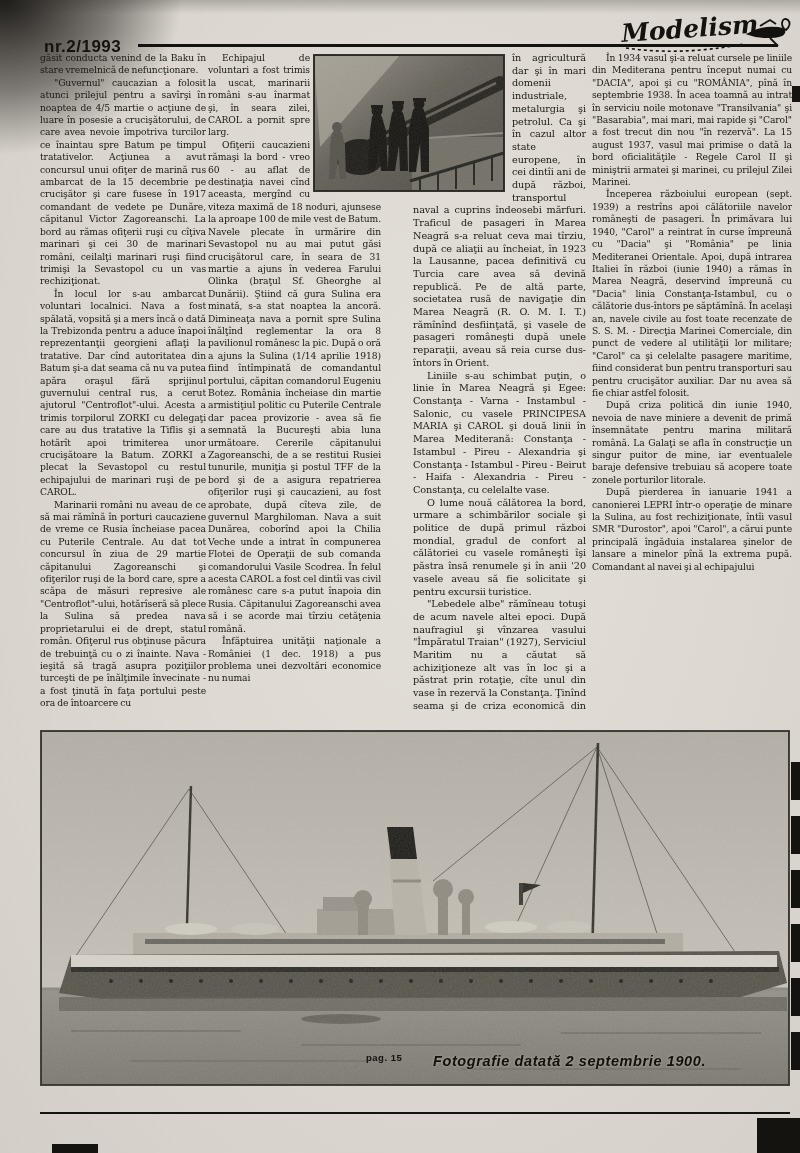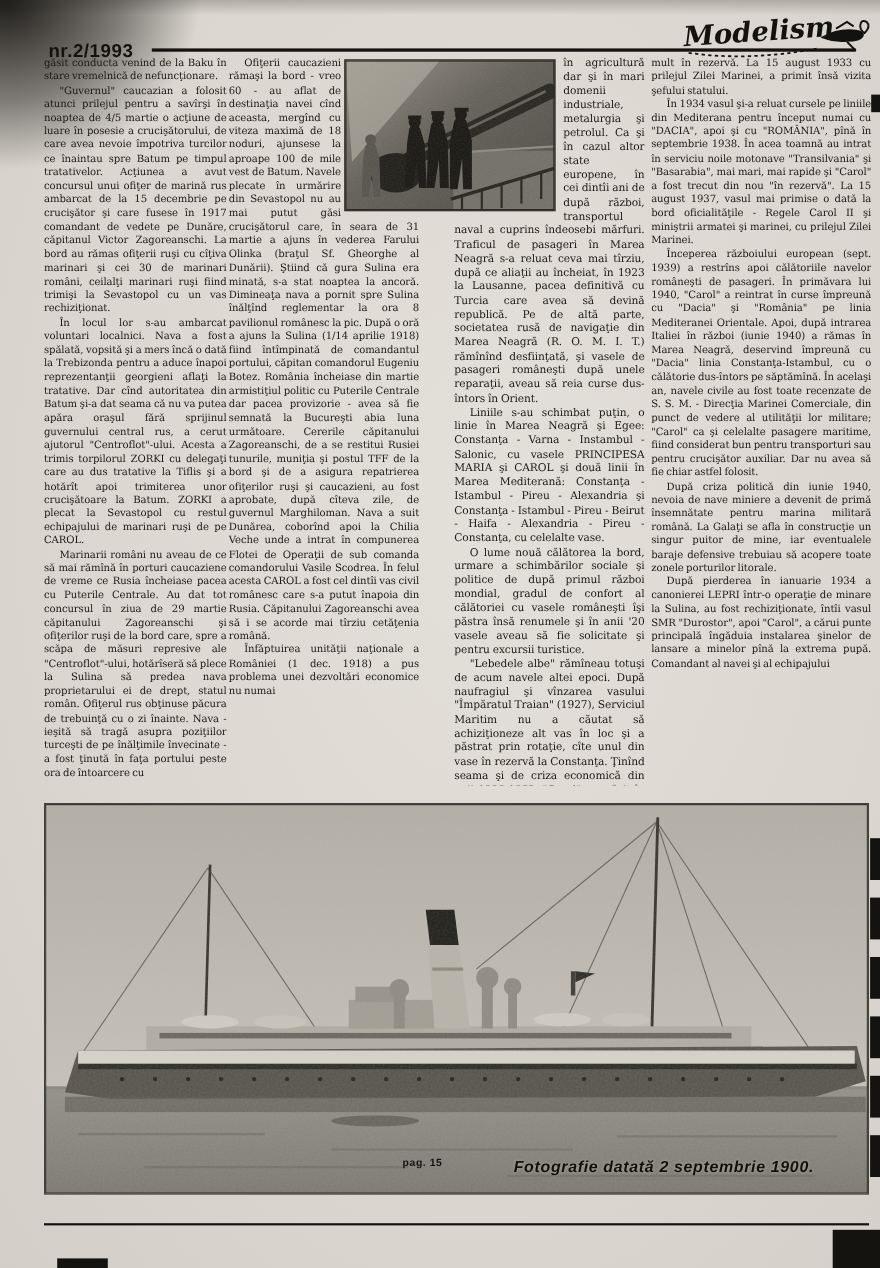--- a/index.html
+++ b/index.html
@@ -30,21 +30,21 @@
   .col p.cont{text-indent:0;}
   .spacer-r{float:right;width:71px;height:146px;}
   .spacer-l{float:left;width:127px;height:146px;}
   
   .photo-top{position:absolute;left:313px;top:54px;width:192px;height:138px;border:1px solid #35332e;
         box-sizing:border-box;background:#55524b;}
   .photo-main{position:absolute;left:40px;top:730px;width:750px;height:356px;border:1px solid #45433d;
         box-sizing:border-box;background:#b4b0a7;}
   .photo-caption{position:absolute;left:392px;top:322px;
         font:bold italic 14.5px/16px "Liberation Sans", sans-serif;color:#111009;
-        letter-spacing:.6px;text-shadow:0 0 3px rgba(210,206,196,.55);margin-left:34px;}
+        letter-spacing:.6px;text-shadow:0 0 3px rgba(210,206,196,.55);}
   
   .ftr-rule{position:absolute;left:40px;top:1112px;width:750px;height:1.6px;background:#14120f;}
   .ftr-page{position:absolute;left:366px;top:1052px;font:bold 9.5px/11px "Liberation Sans", sans-serif;
         color:#14120f;letter-spacing:.5px;}
   svg{display:block;}
 </style>
 </head>
 <body>
 
 <div class="page">
@@ -67,36 +67,36 @@
 
   <div class="cols">
     <div class="col c1">
       <p class="cont">găsit conducta venind de la Baku în stare vremelnică de nefuncţionare.</p>
       <p>"Guvernul" caucazian a folosit atunci prilejul pentru a savîrşi în noaptea de 4/5 martie o acţiune de luare în posesie a crucişătorului, de care avea nevoie împotriva turcilor ce înaintau spre Batum pe timpul tratativelor. Acţiunea a avut concursul unui ofiţer de marină rus ambarcat de la 15 decembrie pe crucişător şi care fusese în 1917 comandant de vedete pe Dunăre, căpitanul Victor Zagoreanschi. La bord au rămas ofiţerii ruşi cu cîţiva marinari şi cei 30 de marinari români, ceilalţi marinari ruşi fiind trimişi la Sevastopol cu un vas rechiziţionat.</p>
       <p>În locul lor s-au ambarcat voluntari localnici. Nava a fost spălată, vopsită şi a mers încă o dată la Trebizonda pentru a aduce înapoi reprezentanţii georgieni aflaţi la tratative. Dar cînd autoritatea din Batum şi-a dat seama că nu va putea apăra oraşul fără sprijinul guvernului central rus, a cerut ajutorul "Centroflot"-ului. Acesta a trimis torpilorul ZORKI cu delegaţi care au dus tratative la Tiflis şi a hotărît apoi trimiterea unor crucişătoare la Batum. ZORKI a plecat la Sevastopol cu restul echipajului de marinari ruşi de pe CAROL.</p>
       <p>Marinarii români nu aveau de ce să mai rămînă în porturi caucaziene de vreme ce Rusia încheiase pacea cu Puterile Centrale. Au dat tot concursul în ziua de 29 martie căpitanului Zagoreanschi şi ofiţerilor ruşi de la bord care, spre a scăpa de măsuri represive ale "Centroflot"-ului, hotărîseră să plece la Sulina să predea nava proprietarului ei de drept, statul român. Ofiţerul rus obţinuse păcura de trebuinţă cu o zi înainte. Nava - ieşită să tragă asupra poziţiilor turceşti de pe înălţimile învecinate - a fost ţinută în faţa portului peste ora de întoarcere cu</p>
     </div>
     <div class="col c2">
       <div class="spacer-r"></div>
+      <p>Echipajul de voluntari a fost trimis la uscat, marinarii români s-au înarmat şi, în seara zilei, CAROL a pornit spre larg.</p>
       <p>Ofiţerii caucazieni rămaşi la bord - vreo 60 - au aflat de destinaţia navei cînd aceasta, mergînd cu viteza maximă de 18 noduri, ajunsese la aproape 100 de mile vest de Batum. Navele plecate în urmărire din Sevastopol nu au mai putut găsi crucişătorul care, în seara de 31 martie a ajuns în vederea Farului Olinka (braţul Sf. Gheorghe al Dunării). Ştiind că gura Sulina era minată, s-a stat noaptea la ancoră. Dimineaţa nava a pornit spre Sulina înălţînd reglementar la ora 8 pavilionul românesc la pic. După o oră a ajuns la Sulina (1/14 aprilie 1918) fiind întîmpinată de comandantul portului, căpitan comandorul Eugeniu Botez. România încheiase din martie armistiţiul politic cu Puterile Centrale dar pacea provizorie - avea să fie semnată la Bucureşti abia luna următoare. Cererile căpitanului Zagoreanschi, de a se restitui Rusiei tunurile, muniţia şi postul TFF de la bord şi de a asigura repatrierea ofiţerilor ruşi şi caucazieni, au fost aprobate, după cîteva zile, de guvernul Marghiloman. Nava a suit Dunărea, coborînd apoi la Chilia Veche unde a intrat în compunerea Flotei de Operaţii de sub comanda comandorului Vasile Scodrea. În felul acesta CAROL a fost cel dintîi vas civil românesc care s-a putut înapoia din Rusia. Căpitanului Zagoreanschi avea să i se acorde mai tîrziu cetăţenia română.</p>
       <p>Înfăptuirea unităţii naţionale a României (1 dec. 1918) a pus problema unei dezvoltări economice nu numai</p>
     </div>
     <div class="col c3">
       <div class="spacer-l"></div>
       <p class="cont">în agricultură dar şi în mari domenii industriale, metalurgia şi petrolul. Ca şi în cazul altor state europene, în cei dintîi ani de după război, transportul naval a cuprins îndeosebi mărfuri. Traficul de pasageri în Marea Neagră s-a reluat ceva mai tîrziu, după ce aliaţii au încheiat, în 1923 la Lausanne, pacea definitivă cu Turcia care avea să devină republică. Pe de altă parte, societatea rusă de navigaţie din Marea Neagră (R. O. M. I. T.) rămînînd desfiinţată, şi vasele de pasageri româneşti după unele reparaţii, aveau să reia curse dus-întors în Orient.</p>
       <p>Liniile s-au schimbat puţin, o linie în Marea Neagră şi Egee: Constanţa - Varna - Instambul - Salonic, cu vasele PRINCIPESA MARIA şi CAROL şi două linii în Marea Mediterană: Constanţa - Istambul - Pireu - Alexandria şi Constanţa - Istambul - Pireu - Beirut - Haifa - Alexandria - Pireu - Constanţa, cu celelalte vase.</p>
       <p>O lume nouă călătorea la bord, urmare a schimbărilor sociale şi politice de după primul război mondial, gradul de confort al călătoriei cu vasele româneşti îşi păstra însă renumele şi în anii '20 vasele aveau să fie solicitate şi pentru excursii turistice.</p>
       <p>"Lebedele albe" rămîneau totuşi de acum navele altei epoci. După naufragiul şi vînzarea vasului "Împăratul Traian" (1927), Serviciul Maritim nu a căutat să achiziţioneze alt vas în loc şi a păstrat prin rotaţie, cîte unul din vase în rezervă la Constanţa. Ţinînd seama şi de criza economică din anii 1929-1932, "Carol" s-a găsit în 1932-1933 mai</p>
     </div>
     <div class="col c4">
-      <p class="cont">mult în rezervă. La 15 august 1933 cu prilejul Zilei Marinei, a primit însă vizita şefului statului.</p>
       <p>În 1934 vasul şi-a reluat cursele pe liniile din Mediterana pentru început numai cu "DACIA", apoi şi cu "ROMÂNIA", pînă în septembrie 1938. În acea toamnă au intrat în serviciu noile motonave "Transilvania" şi "Basarabia", mai mari, mai rapide şi "Carol" a fost trecut din nou "în rezervă". La 15 august 1937, vasul mai primise o dată la bord oficialităţile - Regele Carol II şi miniştrii armatei şi marinei, cu prilejul Zilei Marinei.</p>
       <p>Începerea războiului european (sept. 1939) a restrîns apoi călătoriile navelor româneşti de pasageri. În primăvara lui 1940, "Carol" a reintrat în curse împreună cu "Dacia" şi "România" pe linia Mediteranei Orientale. Apoi, după intrarea Italiei în război (iunie 1940) a rămas în Marea Neagră, deservind împreună cu "Dacia" linia Constanţa-Istambul, cu o călătorie dus-întors pe săptămînă. În acelaşi an, navele civile au fost toate recenzate de S. S. M. - Direcţia Marinei Comerciale, din punct de vedere al utilităţii lor militare; "Carol" ca şi celelalte pasagere maritime, fiind considerat bun pentru transporturi sau pentru crucişător auxiliar. Dar nu avea să fie chiar astfel folosit.</p>
       <p>După criza politică din iunie 1940, nevoia de nave miniere a devenit de primă însemnătate pentru marina militară română. La Galaţi se afla în construcţie un singur puitor de mine, iar eventualele baraje defensive trebuiau să acopere toate zonele porturilor litorale.</p>
-      <p>După pierderea în ianuarie 1934 a canonierei LEPRI într-o operaţie de minare la Sulina, au fost rechiziţionate, întîi vasul SMR "Durostor", apoi "Carol", a cărui punte principală îngăduia instalarea şinelor de lansare a minelor pînă la extrema pupă. Comandant al navei şi al echipajului</p>
+      <p>După pierderea în ianuarie 1941 a canonierei LEPRI într-o operaţie de minare la Sulina, au fost rechiziţionate, întîi vasul SMR "Durostor", apoi "Carol", a cărui punte principală îngăduia instalarea şinelor de lansare a minelor pînă la extrema pupă. Comandant al navei şi al echipajului</p>
     </div>
   </div>
 
   <div class="photo-top">
     <svg width="190" height="136" viewBox="0 0 190 136">
       <defs>
         <filter id="grain1">
             <feTurbulence type="fractalNoise" baseFrequency="0.9" numOctaves="2" result="n"></feTurbulence>
           <feColorMatrix in="n" type="matrix" values="0 0 0 0 0.5  0 0 0 0 0.49  0 0 0 0 0.45  0 0 0 0.5 0"></feColorMatrix>
           </filter>

